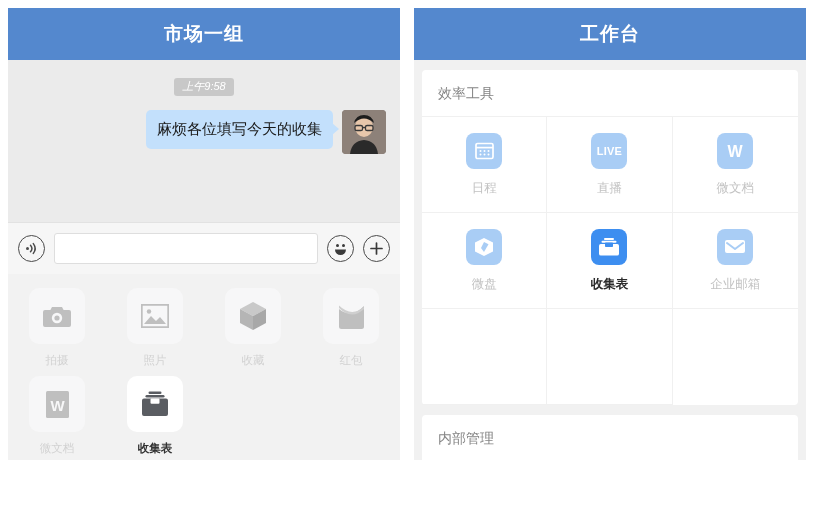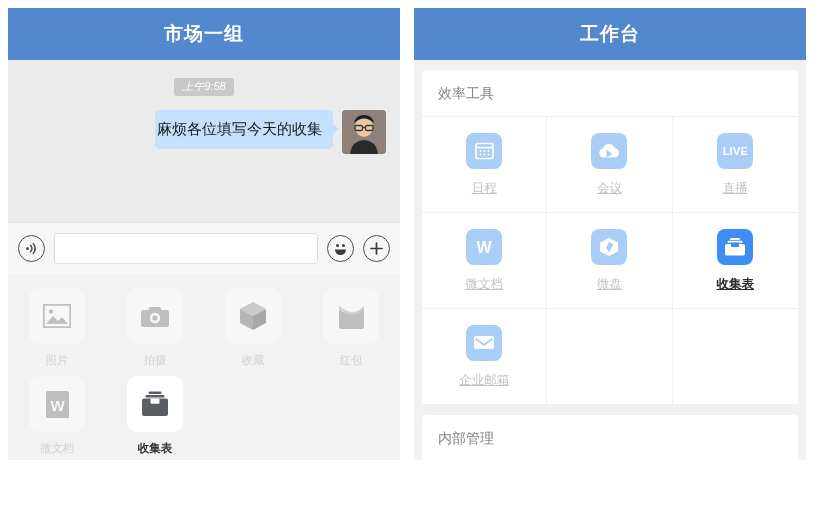--- a/index.html
+++ b/index.html
@@ -74,21 +74,21 @@
     padding-right: 2px;
   }
 
   .bubble {
     position: relative;
     background: #c3e0fc;
     color: #1a1a1a;
     font-size: 15px;
     line-height: 1.35;
     border-radius: 5px;
-    padding: 9px 11px 10px 2px;
+    padding: 9px 11px 10px 11px;
     max-width: 245px;
     margin-right: 9px;
   }
   .bubble::after {
     content: "";
     position: absolute;
     right: -6px;
     top: 13px;
     width: 0; height: 0;
     border-top: 6px solid transparent;
@@ -203,21 +203,20 @@
     background: #a9cdf5;
     display: flex; align-items: center; justify-content: center;
     color: #ffffff;
   }
   .app-cell.active .app-icon { background: #3d8ef0; }
   .app-icon svg { display: block; }
   .app-label {
     margin-top: 11px;
     font-size: 12.5px;
     color: #c2c2c2;
-    text-decoration: underline;
   }
   .app-cell.active .app-label { color: #2b2b2b; font-weight: bold; }
   .live-text { font-size: 11px; font-weight: bold; letter-spacing: .2px; }
 </style>
 </head>
 <body>
 
 <div id="stage">
 
   <div class="panel">
@@ -271,38 +270,38 @@
           <line x1="2" y1="7.5" x2="13" y2="7.5" stroke="#3a3a3a" stroke-width="1.7" stroke-linecap="round"></line>
         </svg>
       </div>
     </div>
 
     <div class="attach-panel">
       <div class="attach-grid">
 
         <div class="attach-cell">
           <div class="attach-tile">
+            <svg width="28" height="23" viewBox="0 0 28 23">
+              <path d="M9 2 h10 l1.6 3 H26 a2 2 0 0 1 2 2 v13 a2 2 0 0 1 -2 2 H2 a2 2 0 0 1 -2 -2 V7 a2 2 0 0 1 2 -2 h5.4z" fill="#bfbfbf"></path>
+              <circle cx="14" cy="13" r="5.2" fill="#f7f7f8"></circle>
+              <circle cx="14" cy="13" r="2.6" fill="#bfbfbf"></circle>
+            </svg>
+          </div>
+          <div class="attach-label">拍摄</div>
+        </div>
+
+        <div class="attach-cell">
+          <div class="attach-tile">
             <svg width="28" height="24" viewBox="0 0 28 24">
               <rect x="0.5" y="0.5" width="27" height="23" rx="1.5" fill="none" stroke="#bfbfbf" stroke-width="2.4"></rect>
               <circle cx="8" cy="7.5" r="2.2" fill="#bfbfbf"></circle>
               <path d="M3 20 l7 -8 l5 5 l4 -4 l6 7z" fill="#bfbfbf"></path>
             </svg>
           </div>
           <div class="attach-label">照片</div>
-        </div>
-
-        <div class="attach-cell">
-          <div class="attach-tile">
-            <svg width="28" height="23" viewBox="0 0 28 23">
-              <path d="M9 2 h10 l1.6 3 H26 a2 2 0 0 1 2 2 v13 a2 2 0 0 1 -2 2 H2 a2 2 0 0 1 -2 -2 V7 a2 2 0 0 1 2 -2 h5.4z" fill="#bfbfbf"></path>
-              <circle cx="14" cy="13" r="5.2" fill="#f7f7f8"></circle>
-              <circle cx="14" cy="13" r="2.6" fill="#bfbfbf"></circle>
-            </svg>
-          </div>
-          <div class="attach-label">拍摄</div>
         </div>
 
         <div class="attach-cell">
           <div class="attach-tile">
             <svg width="26" height="28" viewBox="0 0 26 28">
               <path d="M13 0 L26 7 L13 14 L0 7z" fill="#c9c9c9"></path>
               <path d="M0 7 L13 14 L13 28 L0 21z" fill="#b5b5b5"></path>
               <path d="M26 7 L13 14 L13 28 L26 21z" fill="#a8a8a8"></path>
             </svg>
           </div>
@@ -369,29 +368,20 @@
                 <circle cx="9.5" cy="10" r="1" fill="#ffffff"></circle>
                 <circle cx="13.5" cy="10" r="1" fill="#ffffff"></circle>
                 <circle cx="5.5" cy="13.6" r="1" fill="#ffffff"></circle>
                 <circle cx="9.5" cy="13.6" r="1" fill="#ffffff"></circle>
                 <circle cx="13.5" cy="13.6" r="1" fill="#ffffff"></circle>
               </svg>
             </div>
             <div class="app-label">日程</div>
           </div>
 
-          <div class="app-cell">
-            <div class="app-icon">
-              <svg width="22" height="18" viewBox="0 0 22 18">
-                <path d="M5.5 15.5 a4.6 4.6 0 0 1 -0.4 -9.1 A6 6 0 0 1 16.6 6 a4.8 4.8 0 0 1 0.4 9.5z" fill="#ffffff"></path>
-                <path d="M8.5 7.5 l6 4.5 l-6 3.5z" fill="#a9cdf5"></path>
-              </svg>
-            </div>
-            <div class="app-label">会议</div>
-          </div>
 
           <div class="app-cell">
             <div class="app-icon">
               <span class="live-text">LIVE</span>
             </div>
             <div class="app-label">直播</div>
           </div>
 
           <div class="app-cell">
             <div class="app-icon">

